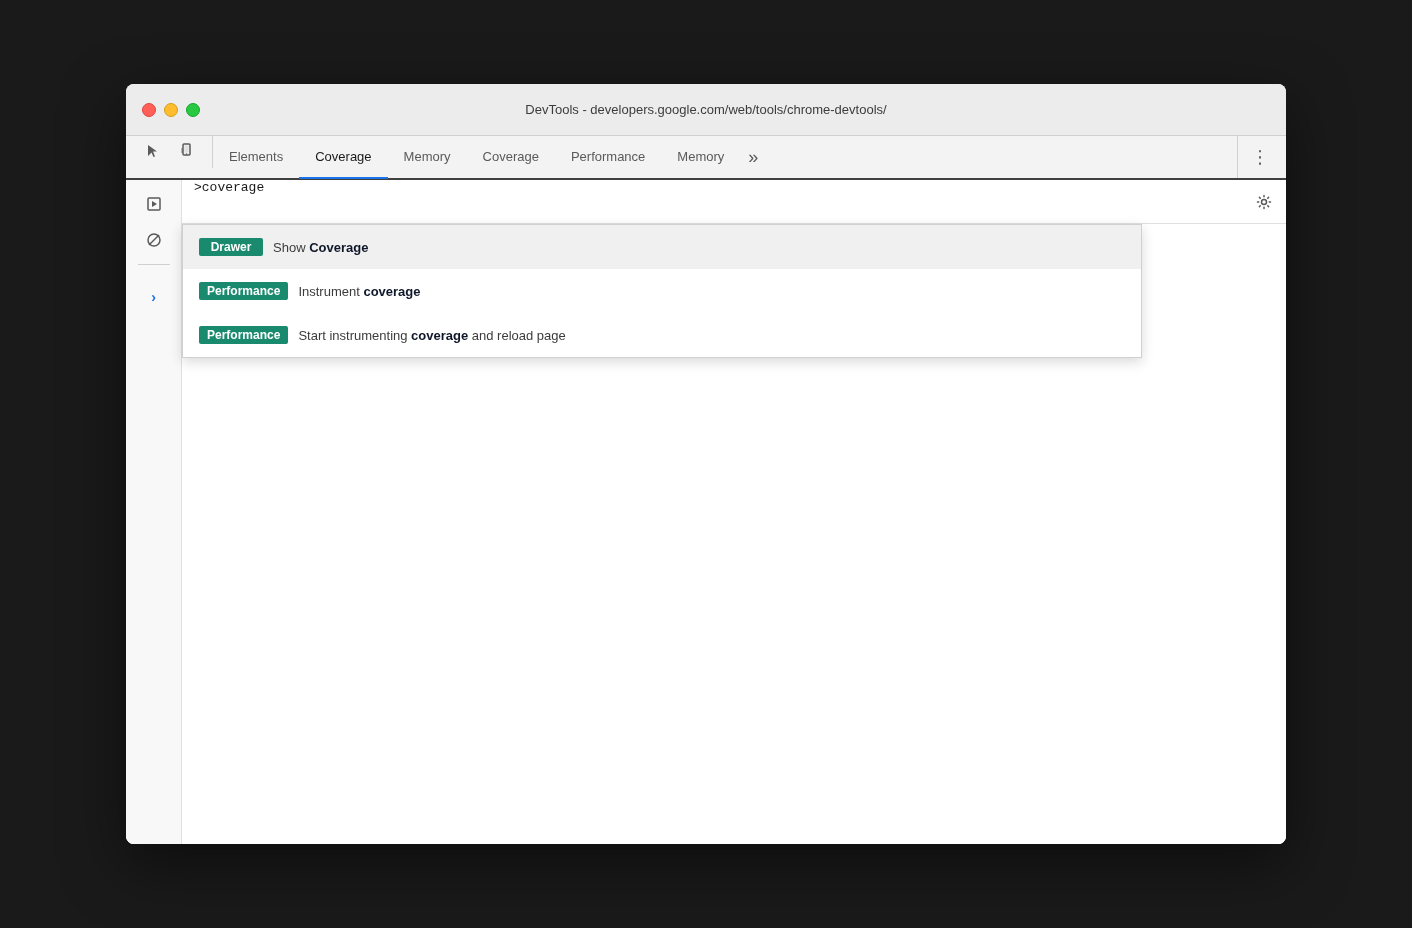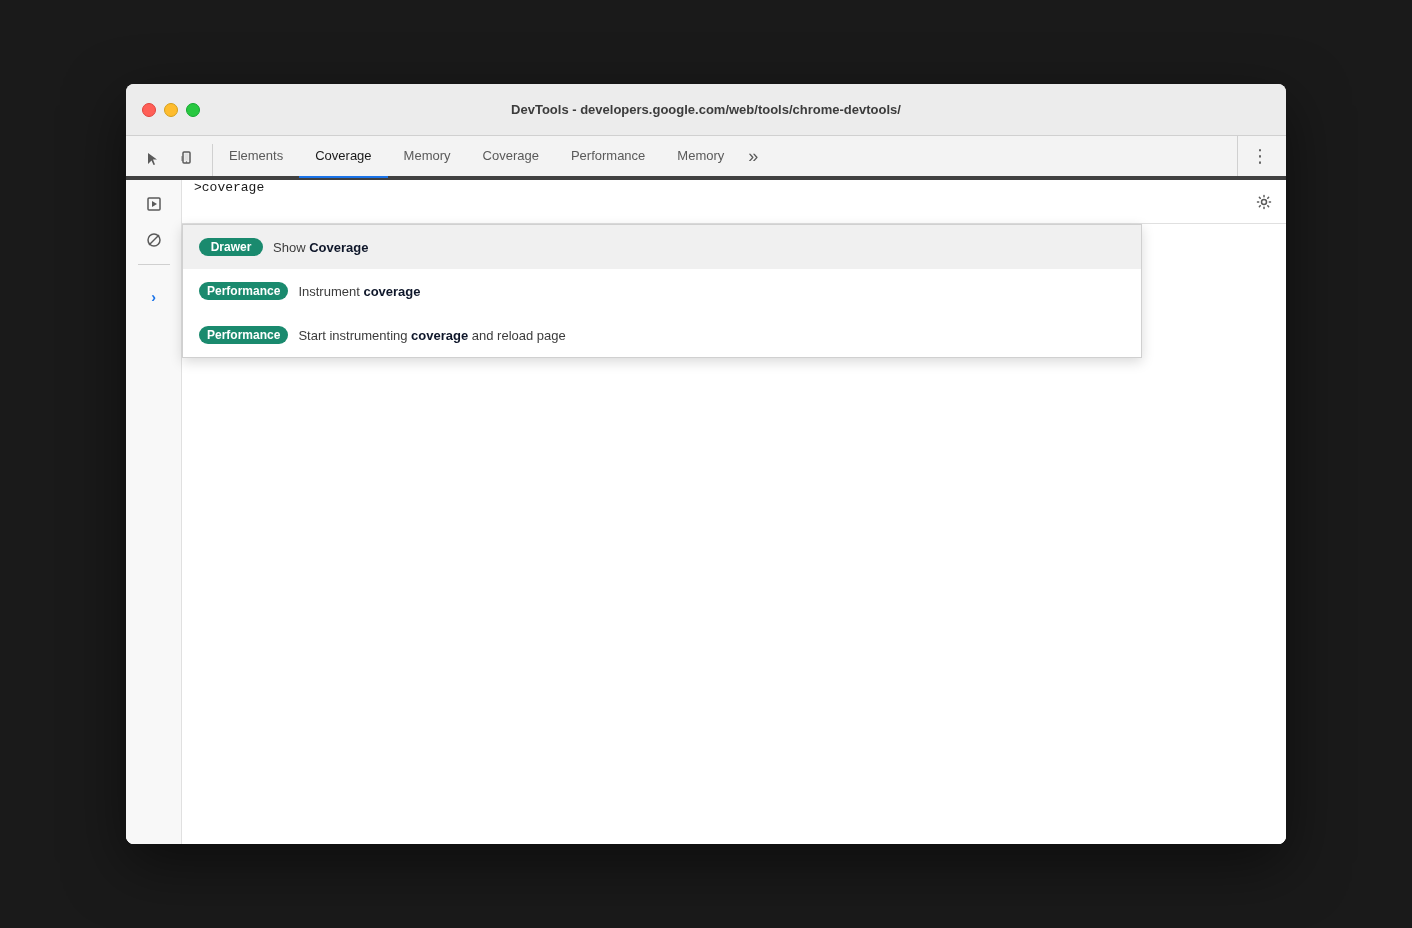--- a/index.html
+++ b/index.html
@@ -52,30 +52,30 @@
     .traffic-light.close { background: #ff5f57; border: 1px solid #e0443e; }
     .traffic-light.minimize { background: #febc2e; border: 1px solid #d4a01b; }
     .traffic-light.maximize { background: #28c840; border: 1px solid #14a830; }
 
     .window-title {
       position: absolute;
       left: 50%;
       transform: translateX(-50%);
       font-size: 13px;
       color: #3c3c3c;
-      font-weight: 700;
+      font-weight: 400;
     }
 
     
     .toolbar {
       background: #f3f3f3;
       height: 44px;
       display: flex;
-      align-items: flex-end;
-      border-bottom: 4px solid #404040;
+      align-items: flex-start;
+      border-bottom: 2px solid #404040;
       padding: 0 4px;
     }
 
     .toolbar-left {
       display: flex;
       align-items: center;
       gap: 2px;
       padding: 0 8px;
       border-right: 1px solid #d0d0d0;
     }
@@ -240,21 +240,21 @@
 
     .autocomplete-item:first-child {
       background: #f0f0f0;
     }
 
     .badge {
       display: inline-flex;
       align-items: center;
       justify-content: center;
       padding: 2px 8px;
-      border-radius: 9px;
+      border-radius: 2px;
       font-size: 12px;
       font-weight: 600;
       color: #fff;
       white-space: nowrap;
       min-width: 64px;
     }
 
     .badge-drawer {
       background: #1a8a6e;
     }

